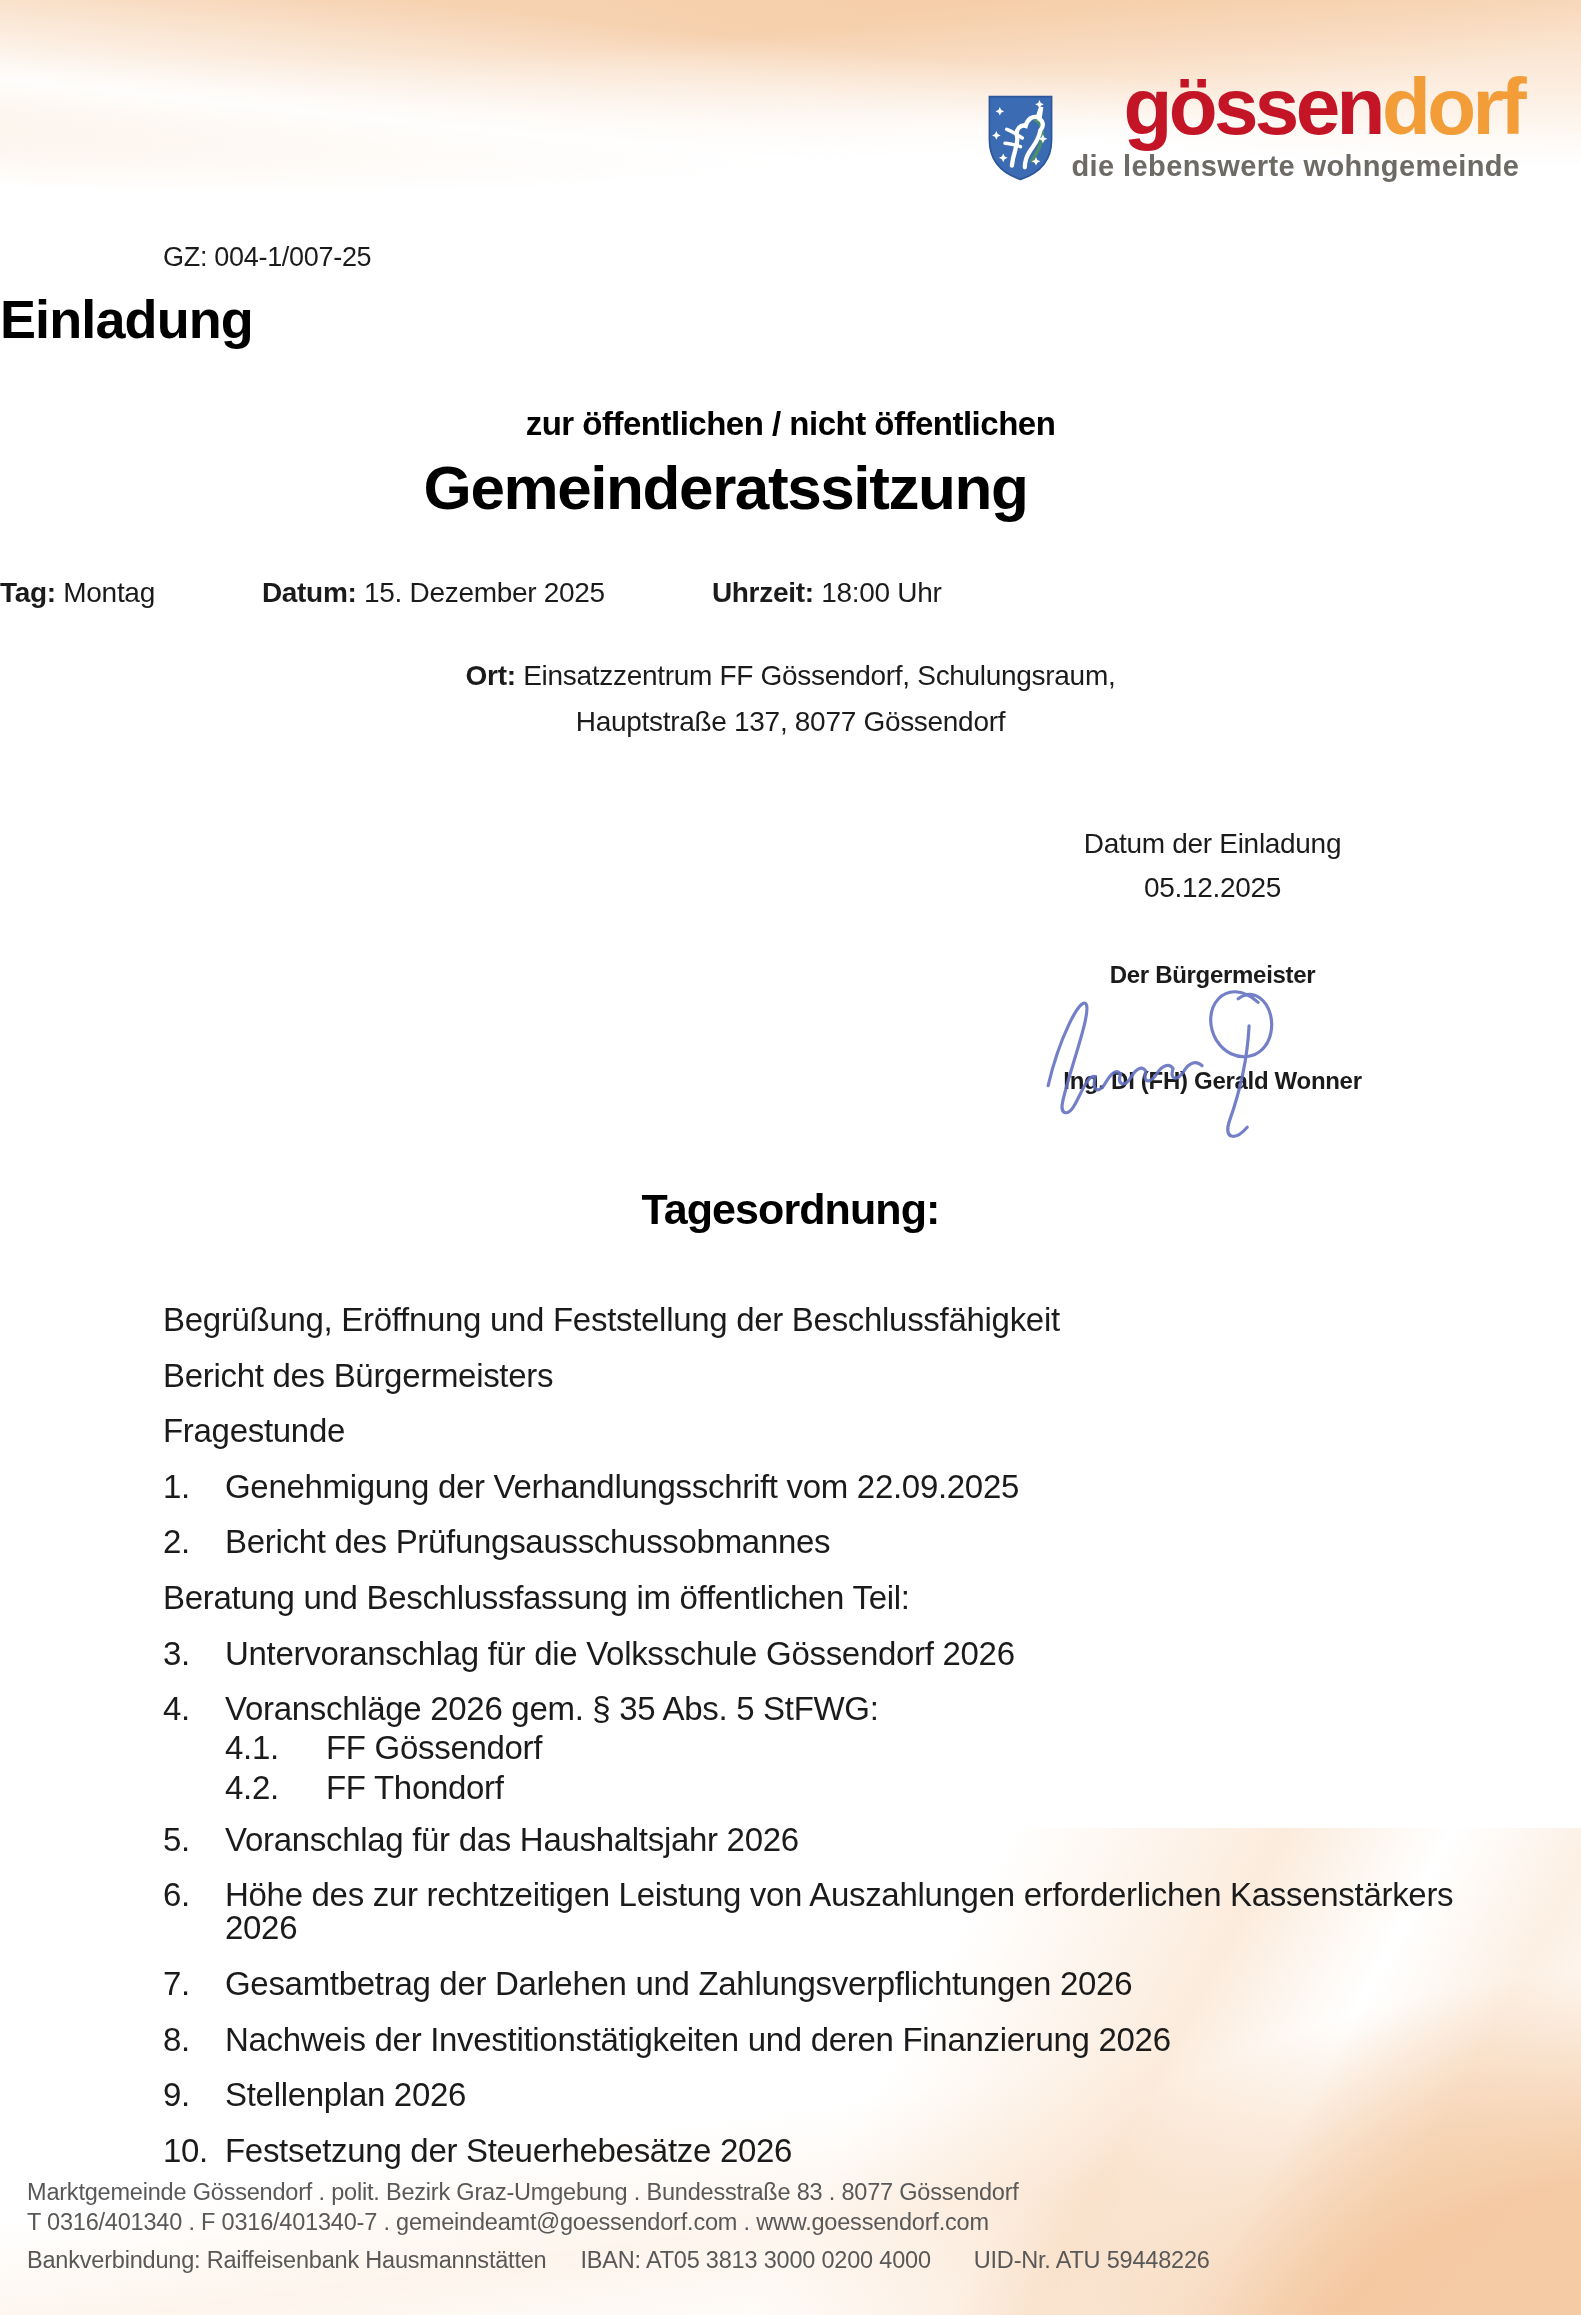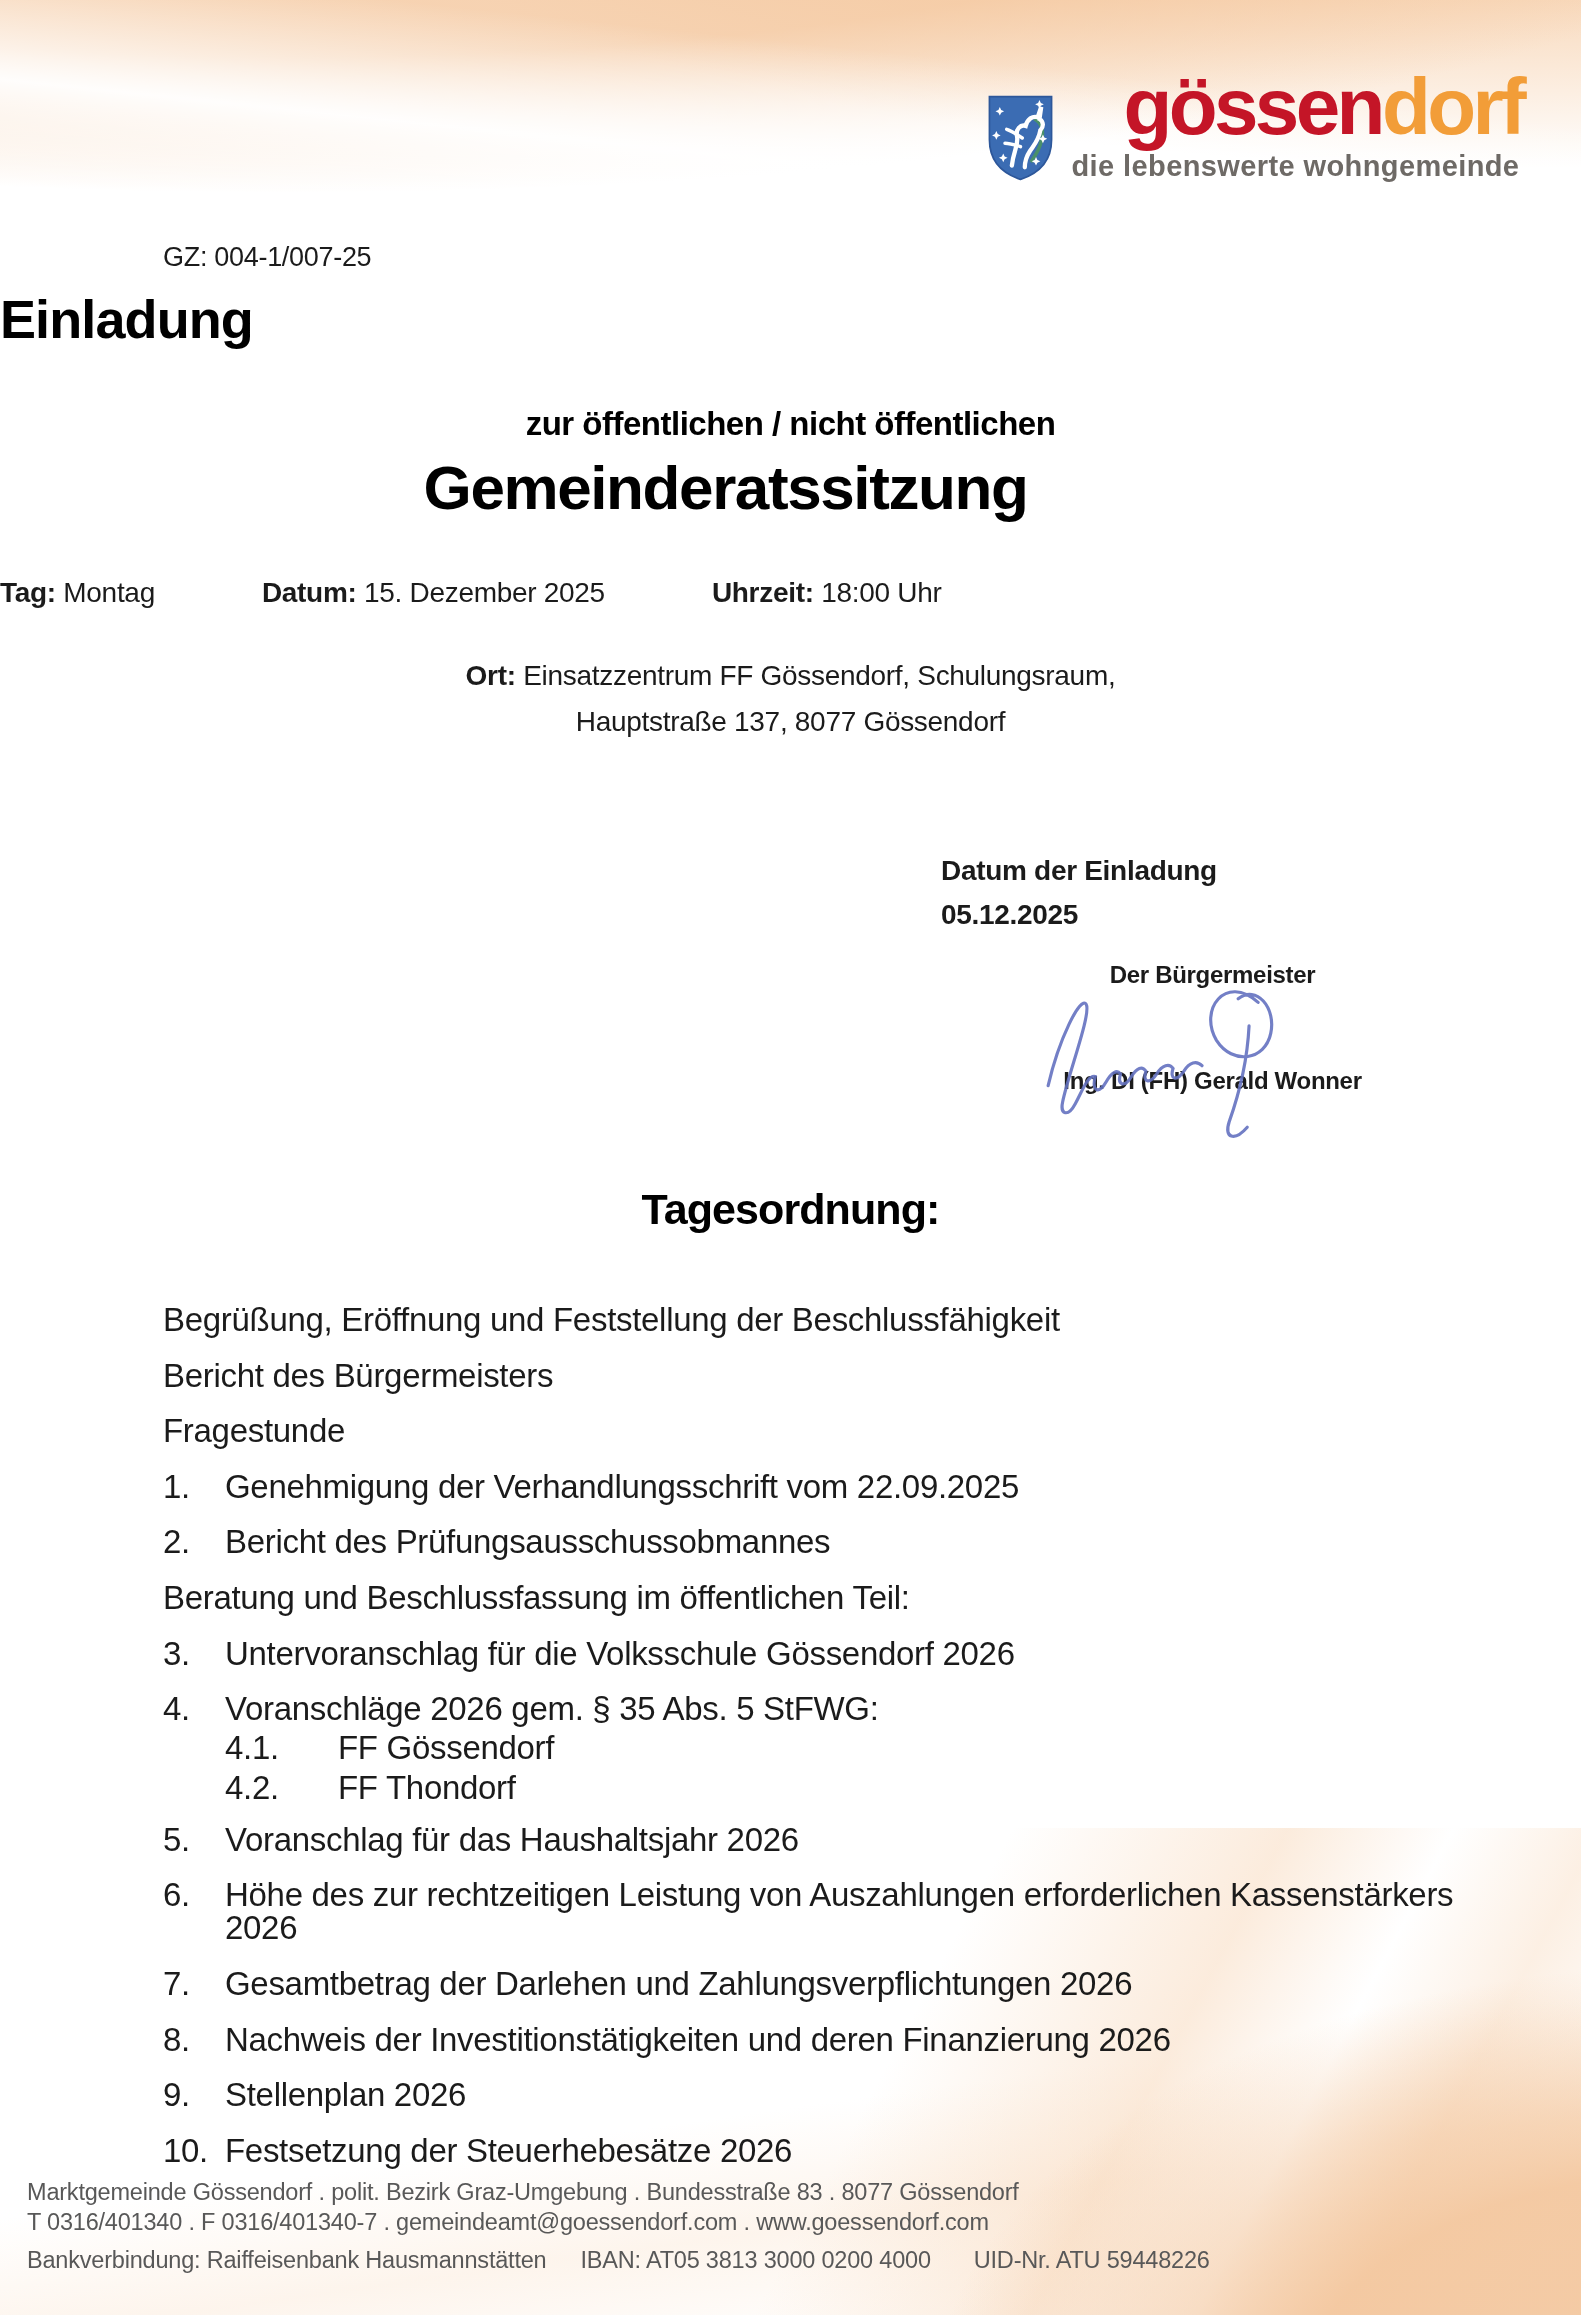--- a/index.html
+++ b/index.html
@@ -41,33 +41,33 @@
   .title{position:absolute;left:0;top:288px;width:1581px;text-align:left;
          font-size:54px;font-weight:700;margin:0;letter-spacing:-0.9px;color:#000;}
   .subtitle{position:absolute;left:0;top:405px;width:1581px;text-align:center;
          font-size:33px;font-weight:700;letter-spacing:-0.5px;color:#000;}
   .title2{position:absolute;left:0;top:452px;width:1451px;text-align:center;
          font-size:62px;font-weight:700;margin:0;letter-spacing:-1.4px;color:#000;}
   .meta-row{position:absolute;left:0;top:577px;width:1418px;display:flex;justify-content:flex-start;gap:107px;
          font-size:28px;}
   .b{font-weight:700;}
   .ort{position:absolute;left:0;top:653px;width:1581px;text-align:center;font-size:28px;line-height:46px;}
-  .invite-date{position:absolute;left:941px;top:849px;width:543px;text-align:left;
-         font-size:28px;font-weight:700;line-height:44px;}
+  .invite-date{position:absolute;left:941px;top:822px;width:543px;text-align:center;
+         font-size:28px;font-weight:400;line-height:44px;}
   .signatory{position:absolute;left:941px;top:961px;width:543px;text-align:center;
          font-size:24px;font-weight:700;}
   .signatory .name{margin-top:78px;}
   .signature{position:absolute;left:80px;top:7.2px;width:362px;height:181px;pointer-events:none;}
   .agenda-heading{position:absolute;left:0;top:1185px;width:1581px;text-align:center;
          font-size:43px;font-weight:700;margin:0;letter-spacing:-0.9px;color:#000;}
   .agenda{position:absolute;left:163px;top:1303px;width:1303px;font-size:33px;line-height:33px;}
   .agenda-item{display:flex;margin-bottom:22.6px;}
   .agenda-item .num{flex:none;width:62px;}
   .agenda-item .num:empty{display:none;}
-  .agenda-item.sub{margin-left:62px;margin-bottom:6.3px;gap:12px;}
+  .agenda-item.sub{margin-left:62px;margin-bottom:6.3px;}
   .agenda-item.sub .num{width:101px;}
   .agenda-item.has-sub{margin-bottom:6.3px;}
   .agenda-item.last-sub{margin-bottom:19px;}
   
   .footer{position:absolute;left:27px;top:2177px;width:1538px;
          font-size:23.5px;line-height:30px;color:#585858;letter-spacing:-0.2px;}
   .footer .bank{margin-top:8.1px;}
   .footer .gap1{margin-left:34px;}
   .footer .gap2{margin-left:43px;}
 </style>

